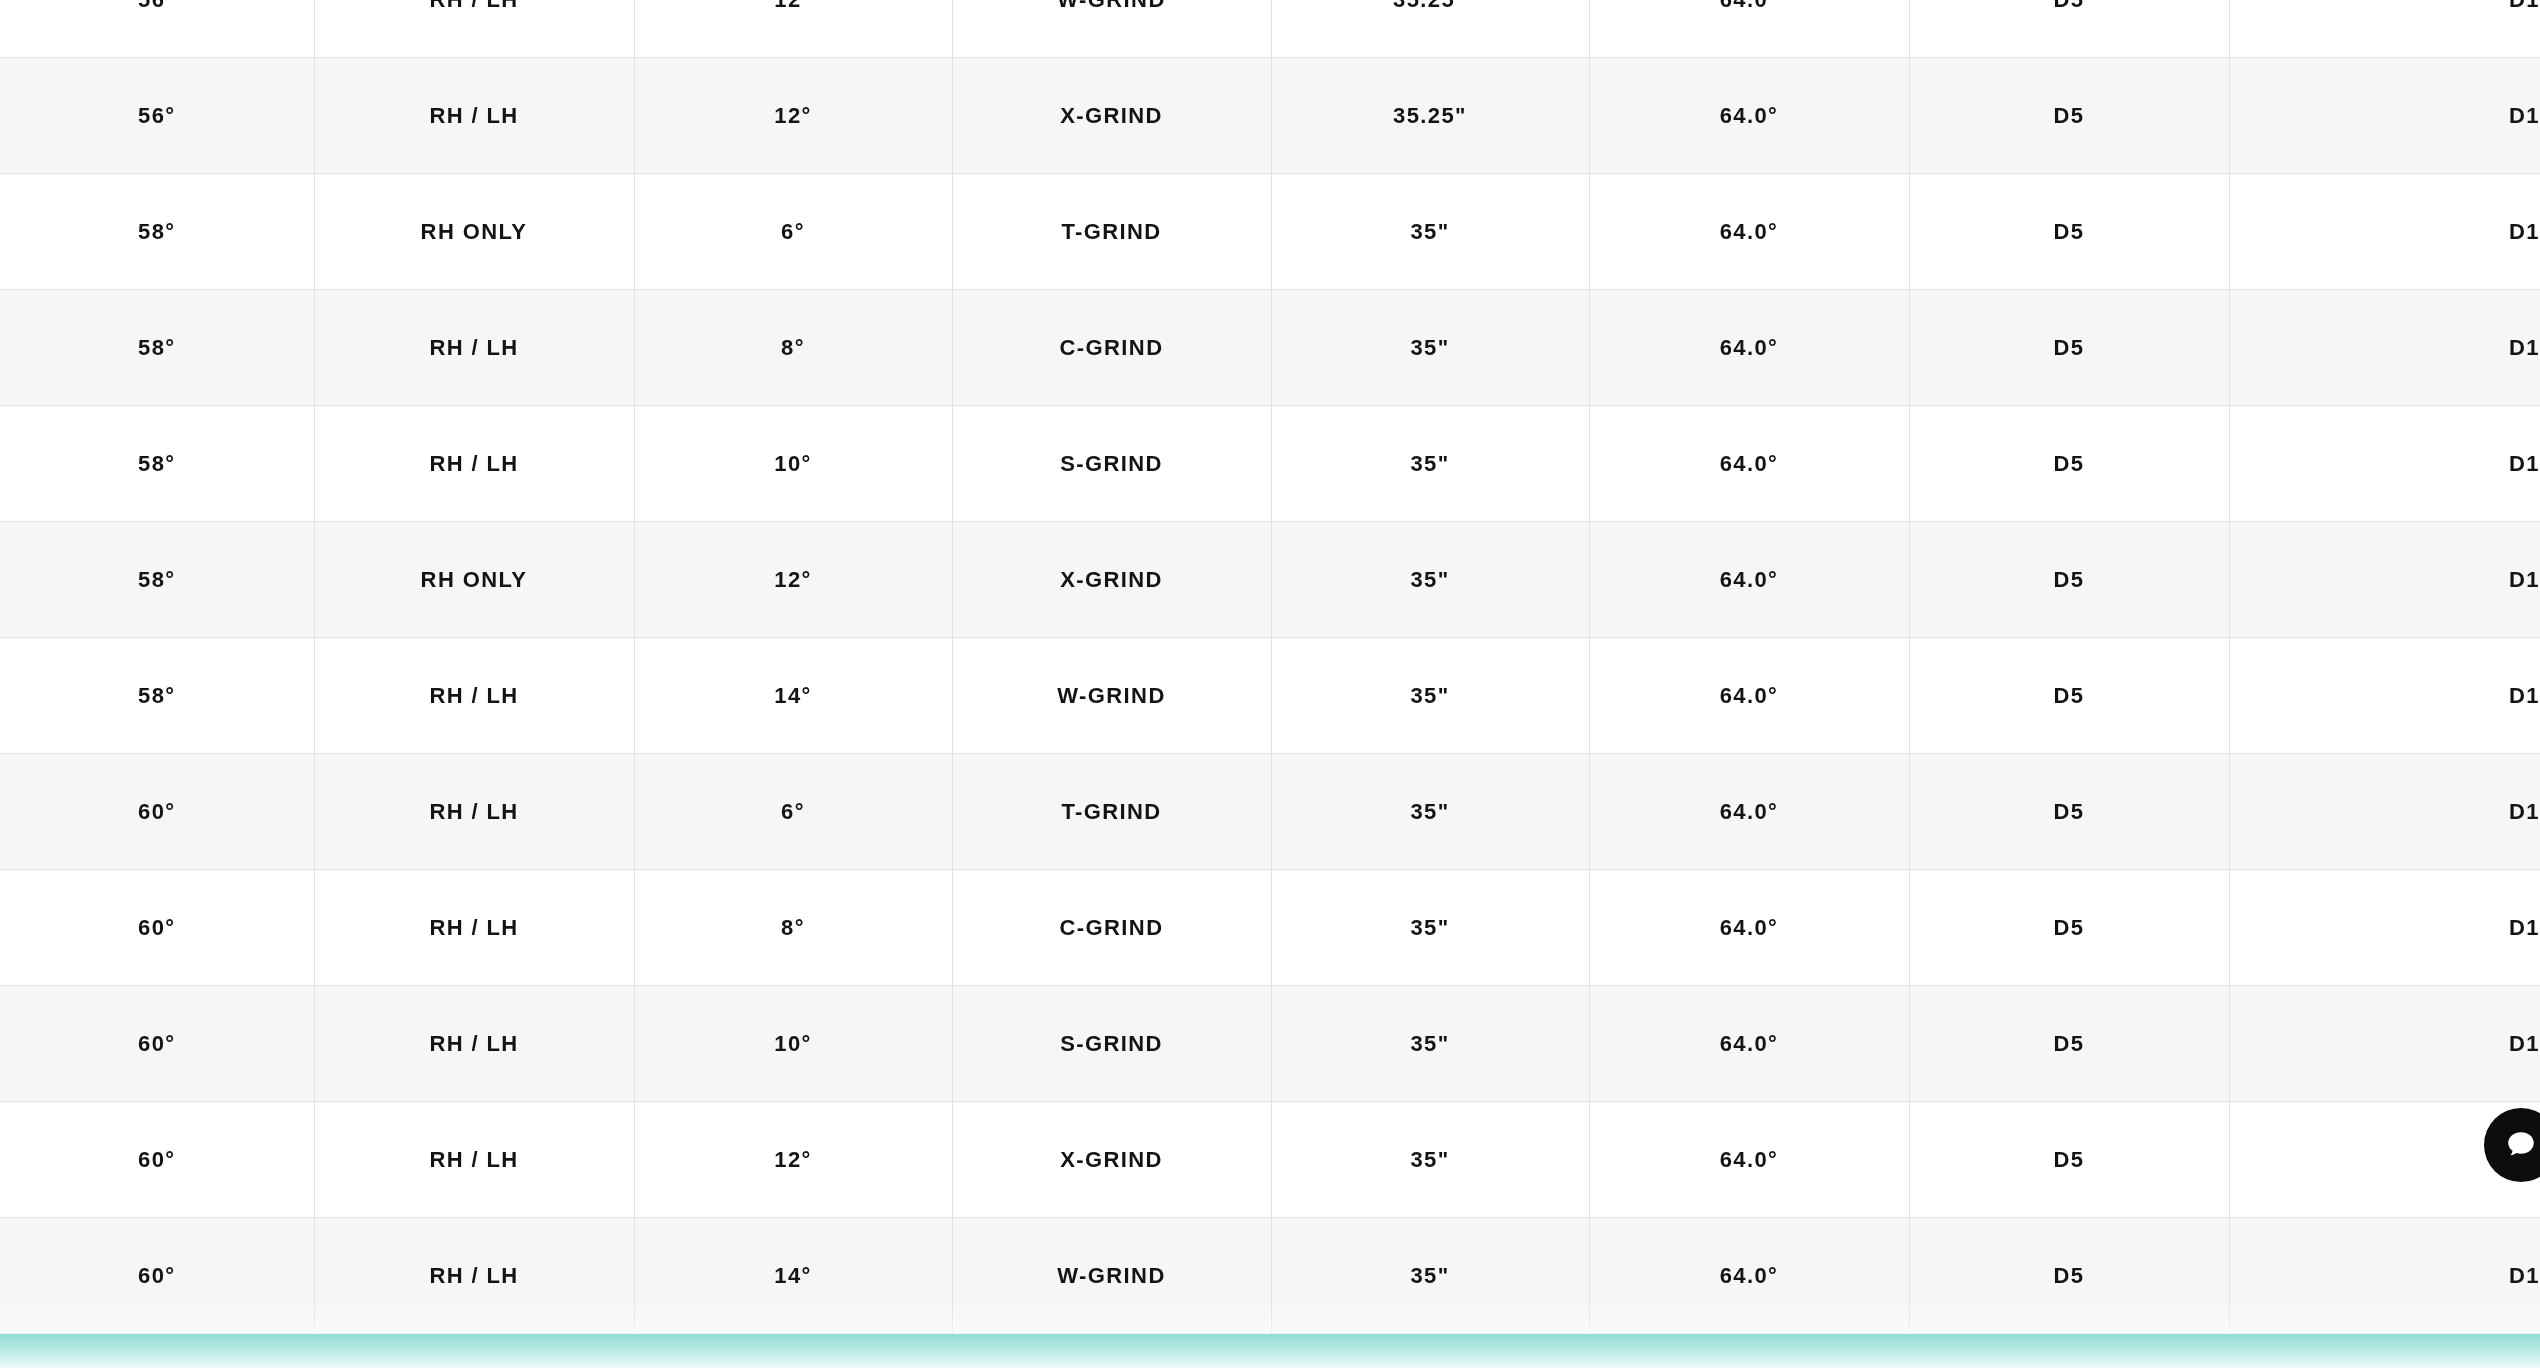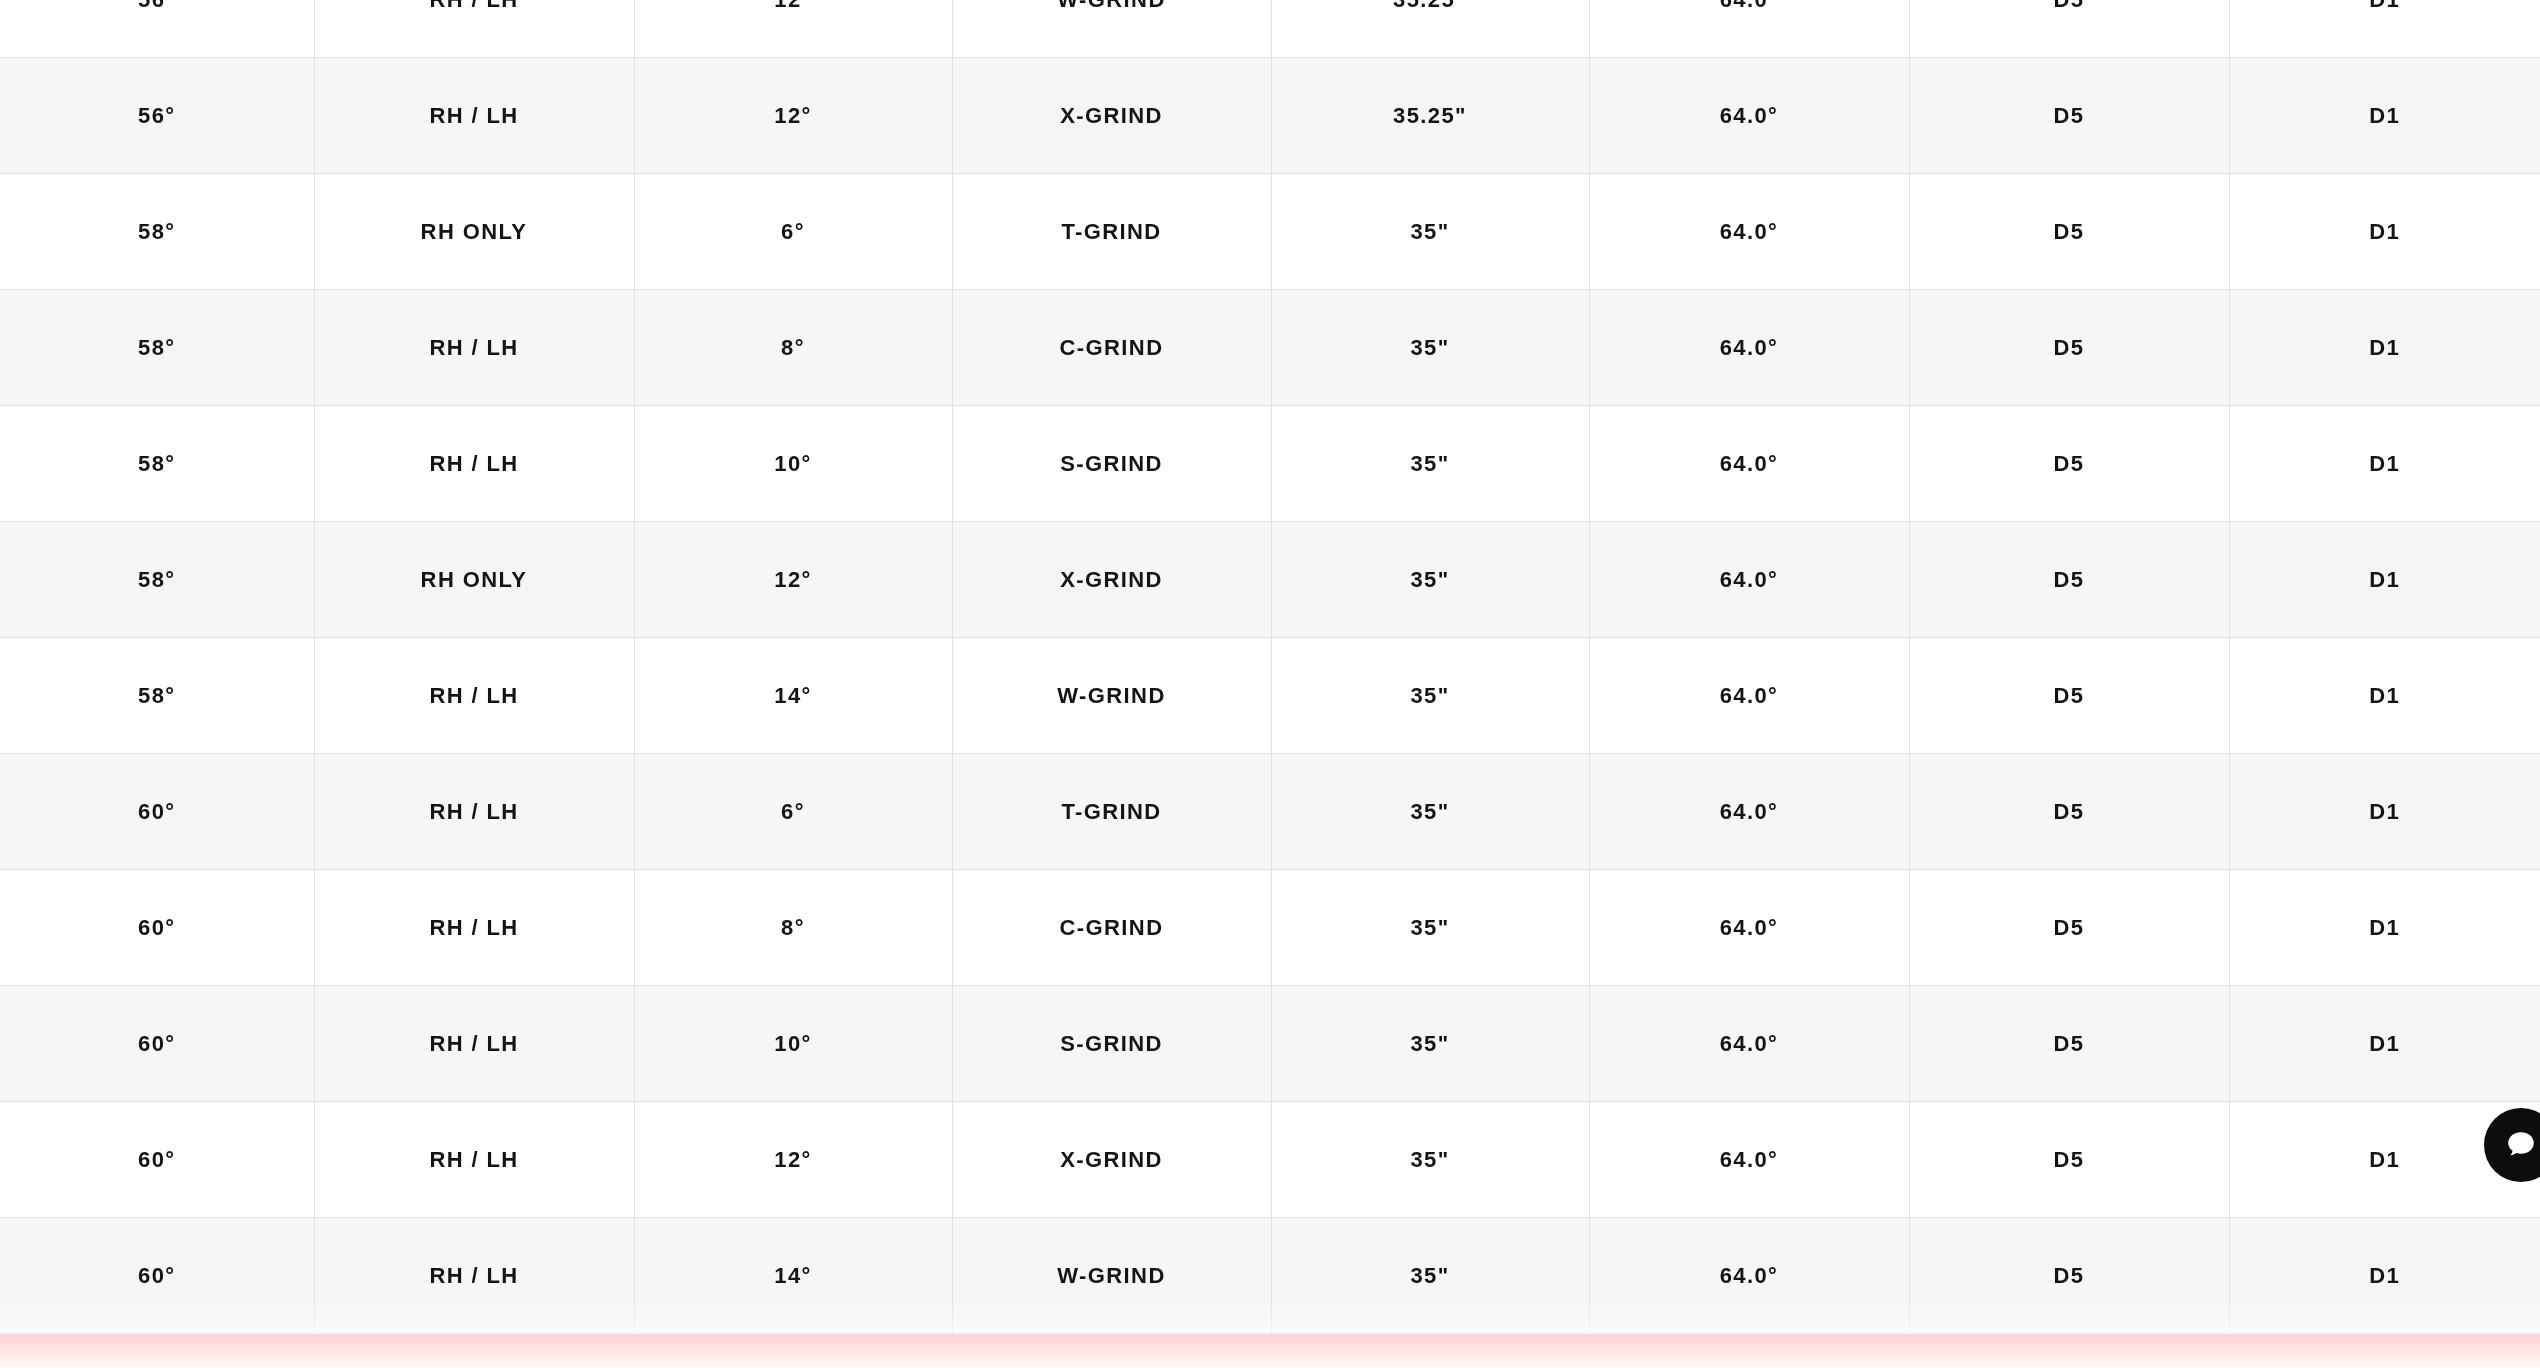--- a/index.html
+++ b/index.html
@@ -14,21 +14,21 @@
     font-family: "Liberation Sans", sans-serif;
     color: #1a1a1a;
     -webkit-font-smoothing: antialiased;
   }
 
   .spec-table-wrap {
     width: 2540px;
     height: 1368px;
     position: relative;
     overflow: hidden;
-    background: #fca5a5;
+    background: #14b8a6;
   }
 
   table.spec-table {
     border-collapse: collapse;
     table-layout: fixed;
     width: 2540px;
     
     margin-top: -58px;
   }
 
@@ -41,20 +41,21 @@
     letter-spacing: 1.4px;
     color: #141414;
     border-bottom: 1px solid #e2e2e2;
     border-right: 1px solid #e2e2e2;
     padding: 0;
     white-space: nowrap;
   }
 
   table.spec-table tr td:last-child {
     border-right: none;
+    text-align: right;
   }
 
   table.spec-table tr.row-odd td {
     background: #ffffff;
   }
   table.spec-table tr.row-even td {
     background: #f6f6f6;
   }
 
   

